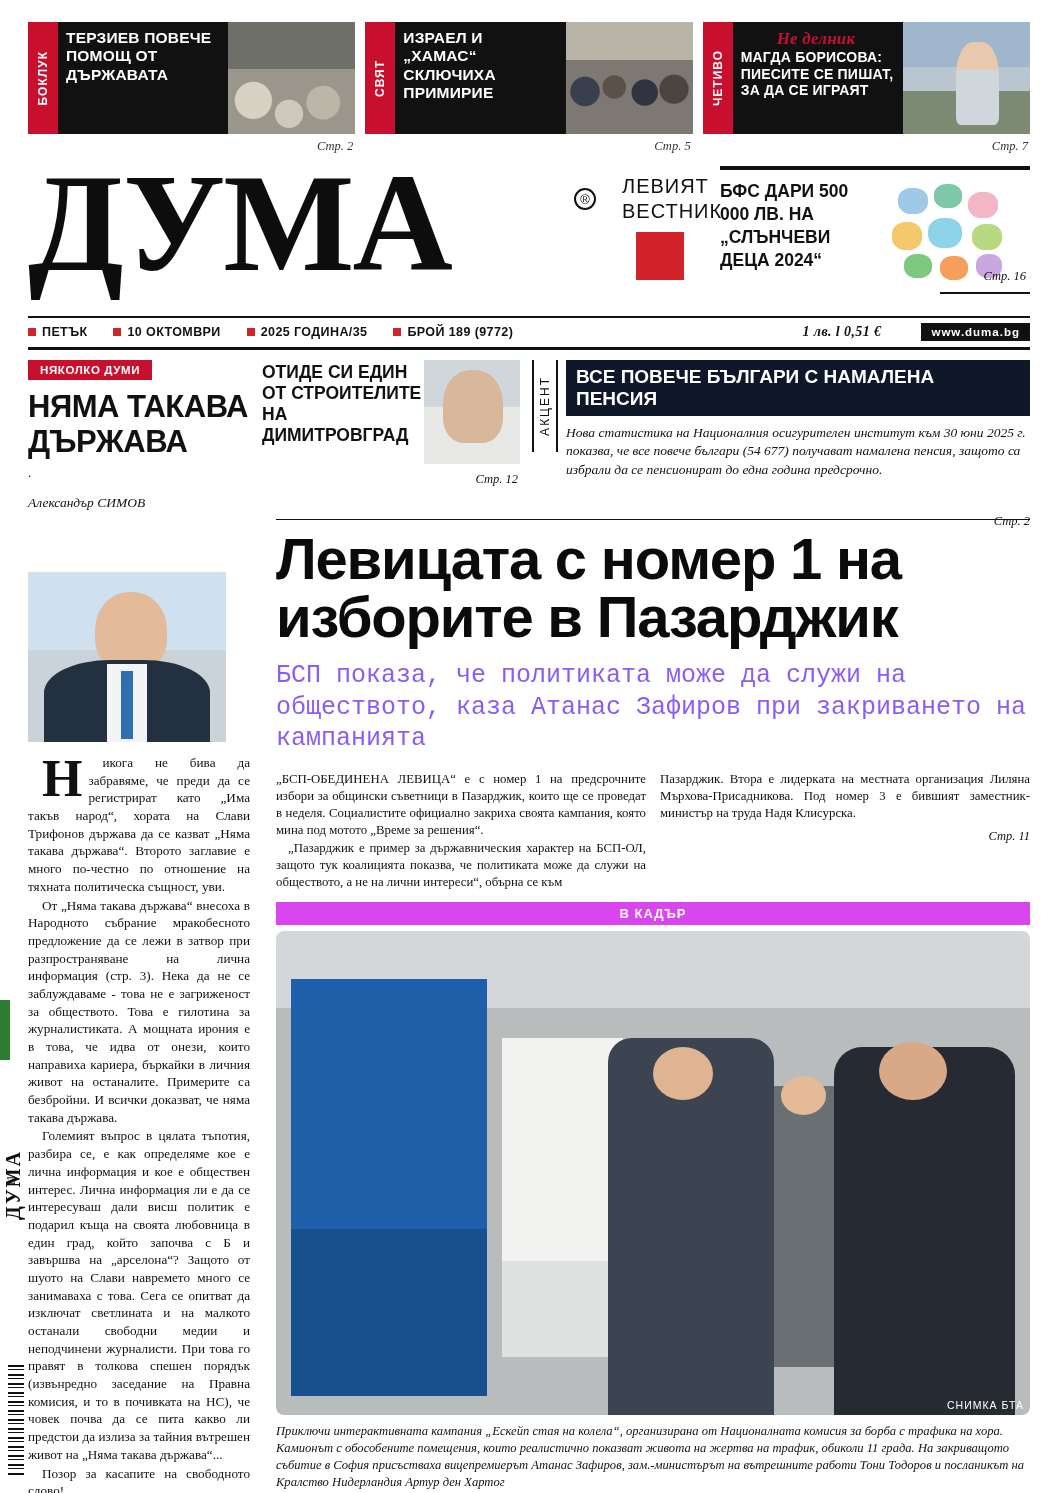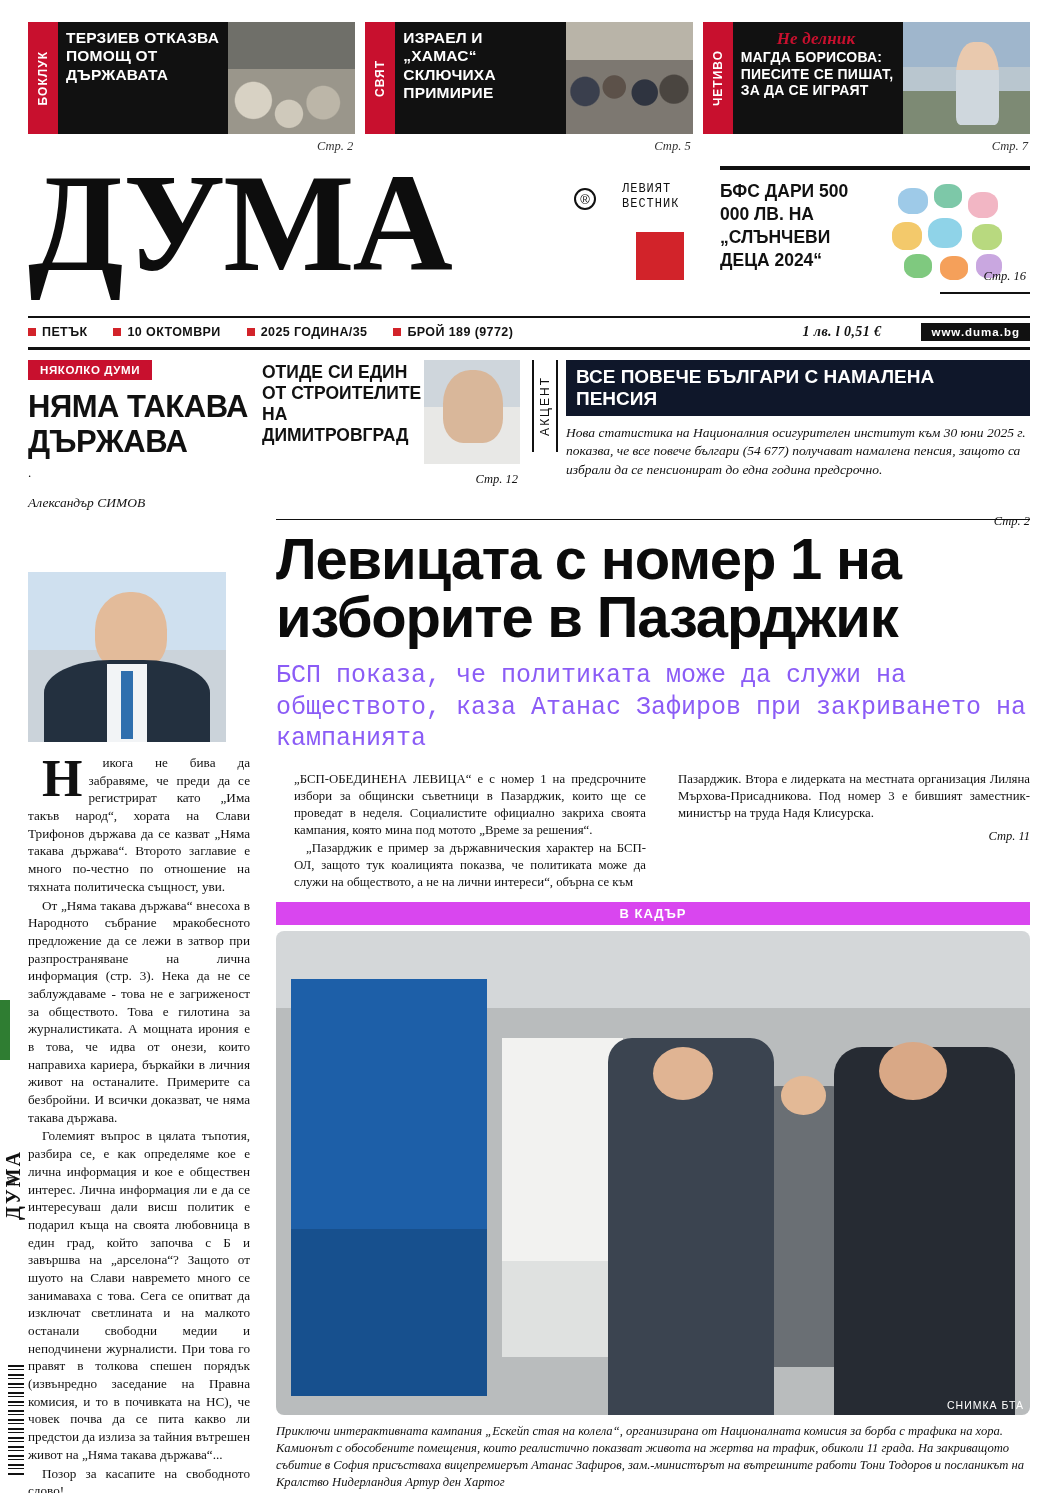--- a/index.html
+++ b/index.html
@@ -65,22 +65,22 @@
     font-size:139px; line-height:1; letter-spacing:-2px;
     color:#0d0d0d; position:absolute; left:0; top:-6px;
   }
   .logo-reg {
     position:absolute; left:546px; top:28px;
     width:22px; height:22px; border:2px solid #111; border-radius:50%;
     font-size:13px; font-family:"Liberation Sans",sans-serif;
     display:flex; align-items:center; justify-content:center;
   }
   .logo-sub {
-    position:absolute; left:594px; top:22px;
-    font-family:Liberation Mono, monospace; font-size:12px;
+    position:absolute; left:594px; top:14px;
+    font-family:Liberation Sans, sans-serif; font-size:20px;
     line-height:1.25; letter-spacing:1px; color:#111;
   }
   .red-square { position:absolute; left:608px; top:72px; width:48px; height:48px; background:#d2232a; }
   .promo {
     position:absolute; right:0; top:6px; width:310px; height:132px;
     border-top:4px solid #111; padding-top:10px;
   }
   .promo-text {
     font-family:"Liberation Sans", sans-serif; font-weight:bold;
     font-size:17.5px; line-height:1.32; width:160px; color:#111;
@@ -172,21 +172,21 @@
 
   .ed-text { margin-top:12px; font-size:13.2px; line-height:1.34; text-align:justify; }
   .ed-text p { margin:0 0 1px; text-indent:14px; }
   .dropcap {
     float:left; font-family:"Liberation Serif",serif; font-weight:bold;
     font-size:52px; line-height:0.82; margin:4px 6px 0 0;
   }
 
   
   .body3 { margin-left:248px; margin-top:16px; display:flex; gap:14px; }
-  .body3 .c { flex:1; font-size:12.8px; line-height:1.33; text-align:justify;margin-left:18px; }
+  .body3 .c { flex:1; font-size:12.8px; line-height:1.33; text-align:justify; }
   .body3 .c p { margin:0 0 1px; text-indent:12px; }
   .body3 .c p.first { text-indent:0; }
   .stp { font-style:italic; text-align:right; font-size:12.5px; margin-top:6px; }
 
   
   .kadar-wrap { margin-left:248px; margin-top:10px; }
   .kadar-bar {
     background:#d946ef; color:#fff; text-align:center;
     font-family:"Liberation Sans",sans-serif; font-weight:bold;
     font-size:13px; letter-spacing:1px; padding:4px 0;
@@ -233,21 +233,21 @@
 <body>
 
 <div class="page">
 
   <div class="teasers">
 
     <div class="teaser">
       <div class="teaser-tag">
           <span>БОКЛУК</span>
         </div>
-      <div class="teaser-text">ТЕРЗИЕВ ОТКАЗВА ПОМОЩ ОТ ДЪРЖАВАТА</div>
+      <div class="teaser-text">ТЕРЗИЕВ ПОВЕЧЕ ПОМОЩ ОТ ДЪРЖАВАТА</div>
       <div class="teaser-img">
           <div class="ph ph-trash"></div>
         </div>
       <div class="teaser-page">Стр. 2</div>
     </div>
 
     <div class="teaser">
       <div class="teaser-tag">
           <span>СВЯТ</span>
         </div>

